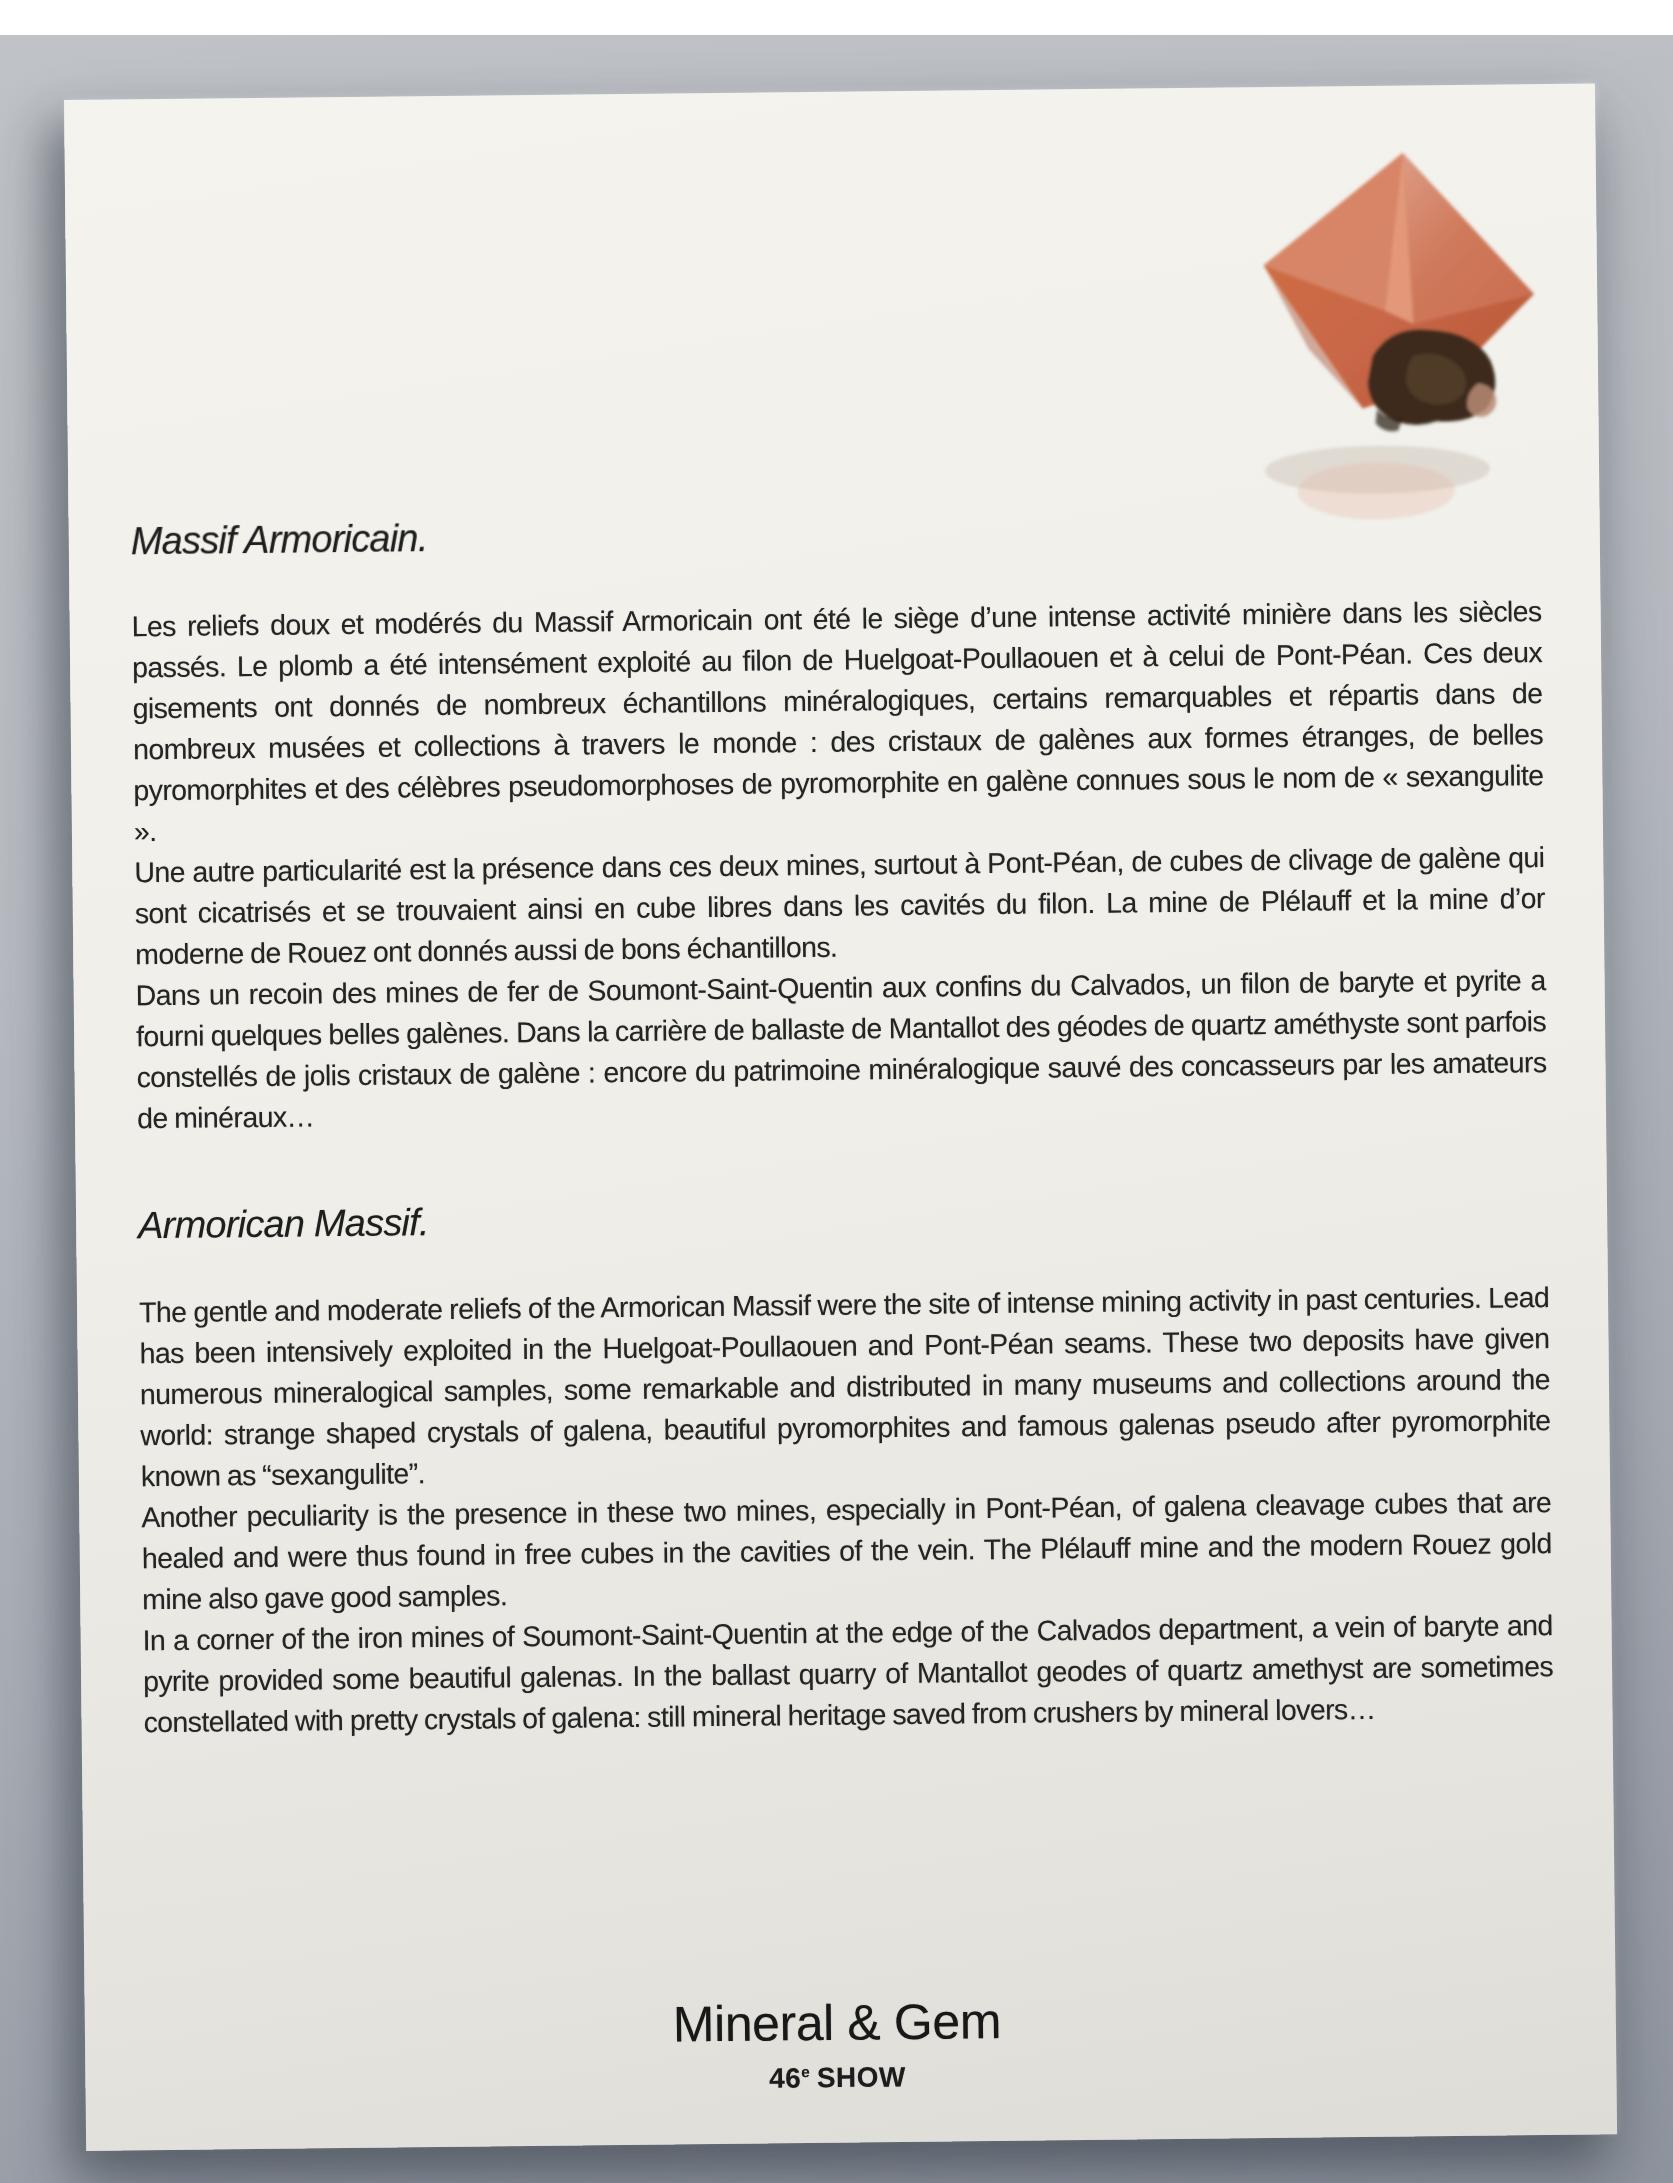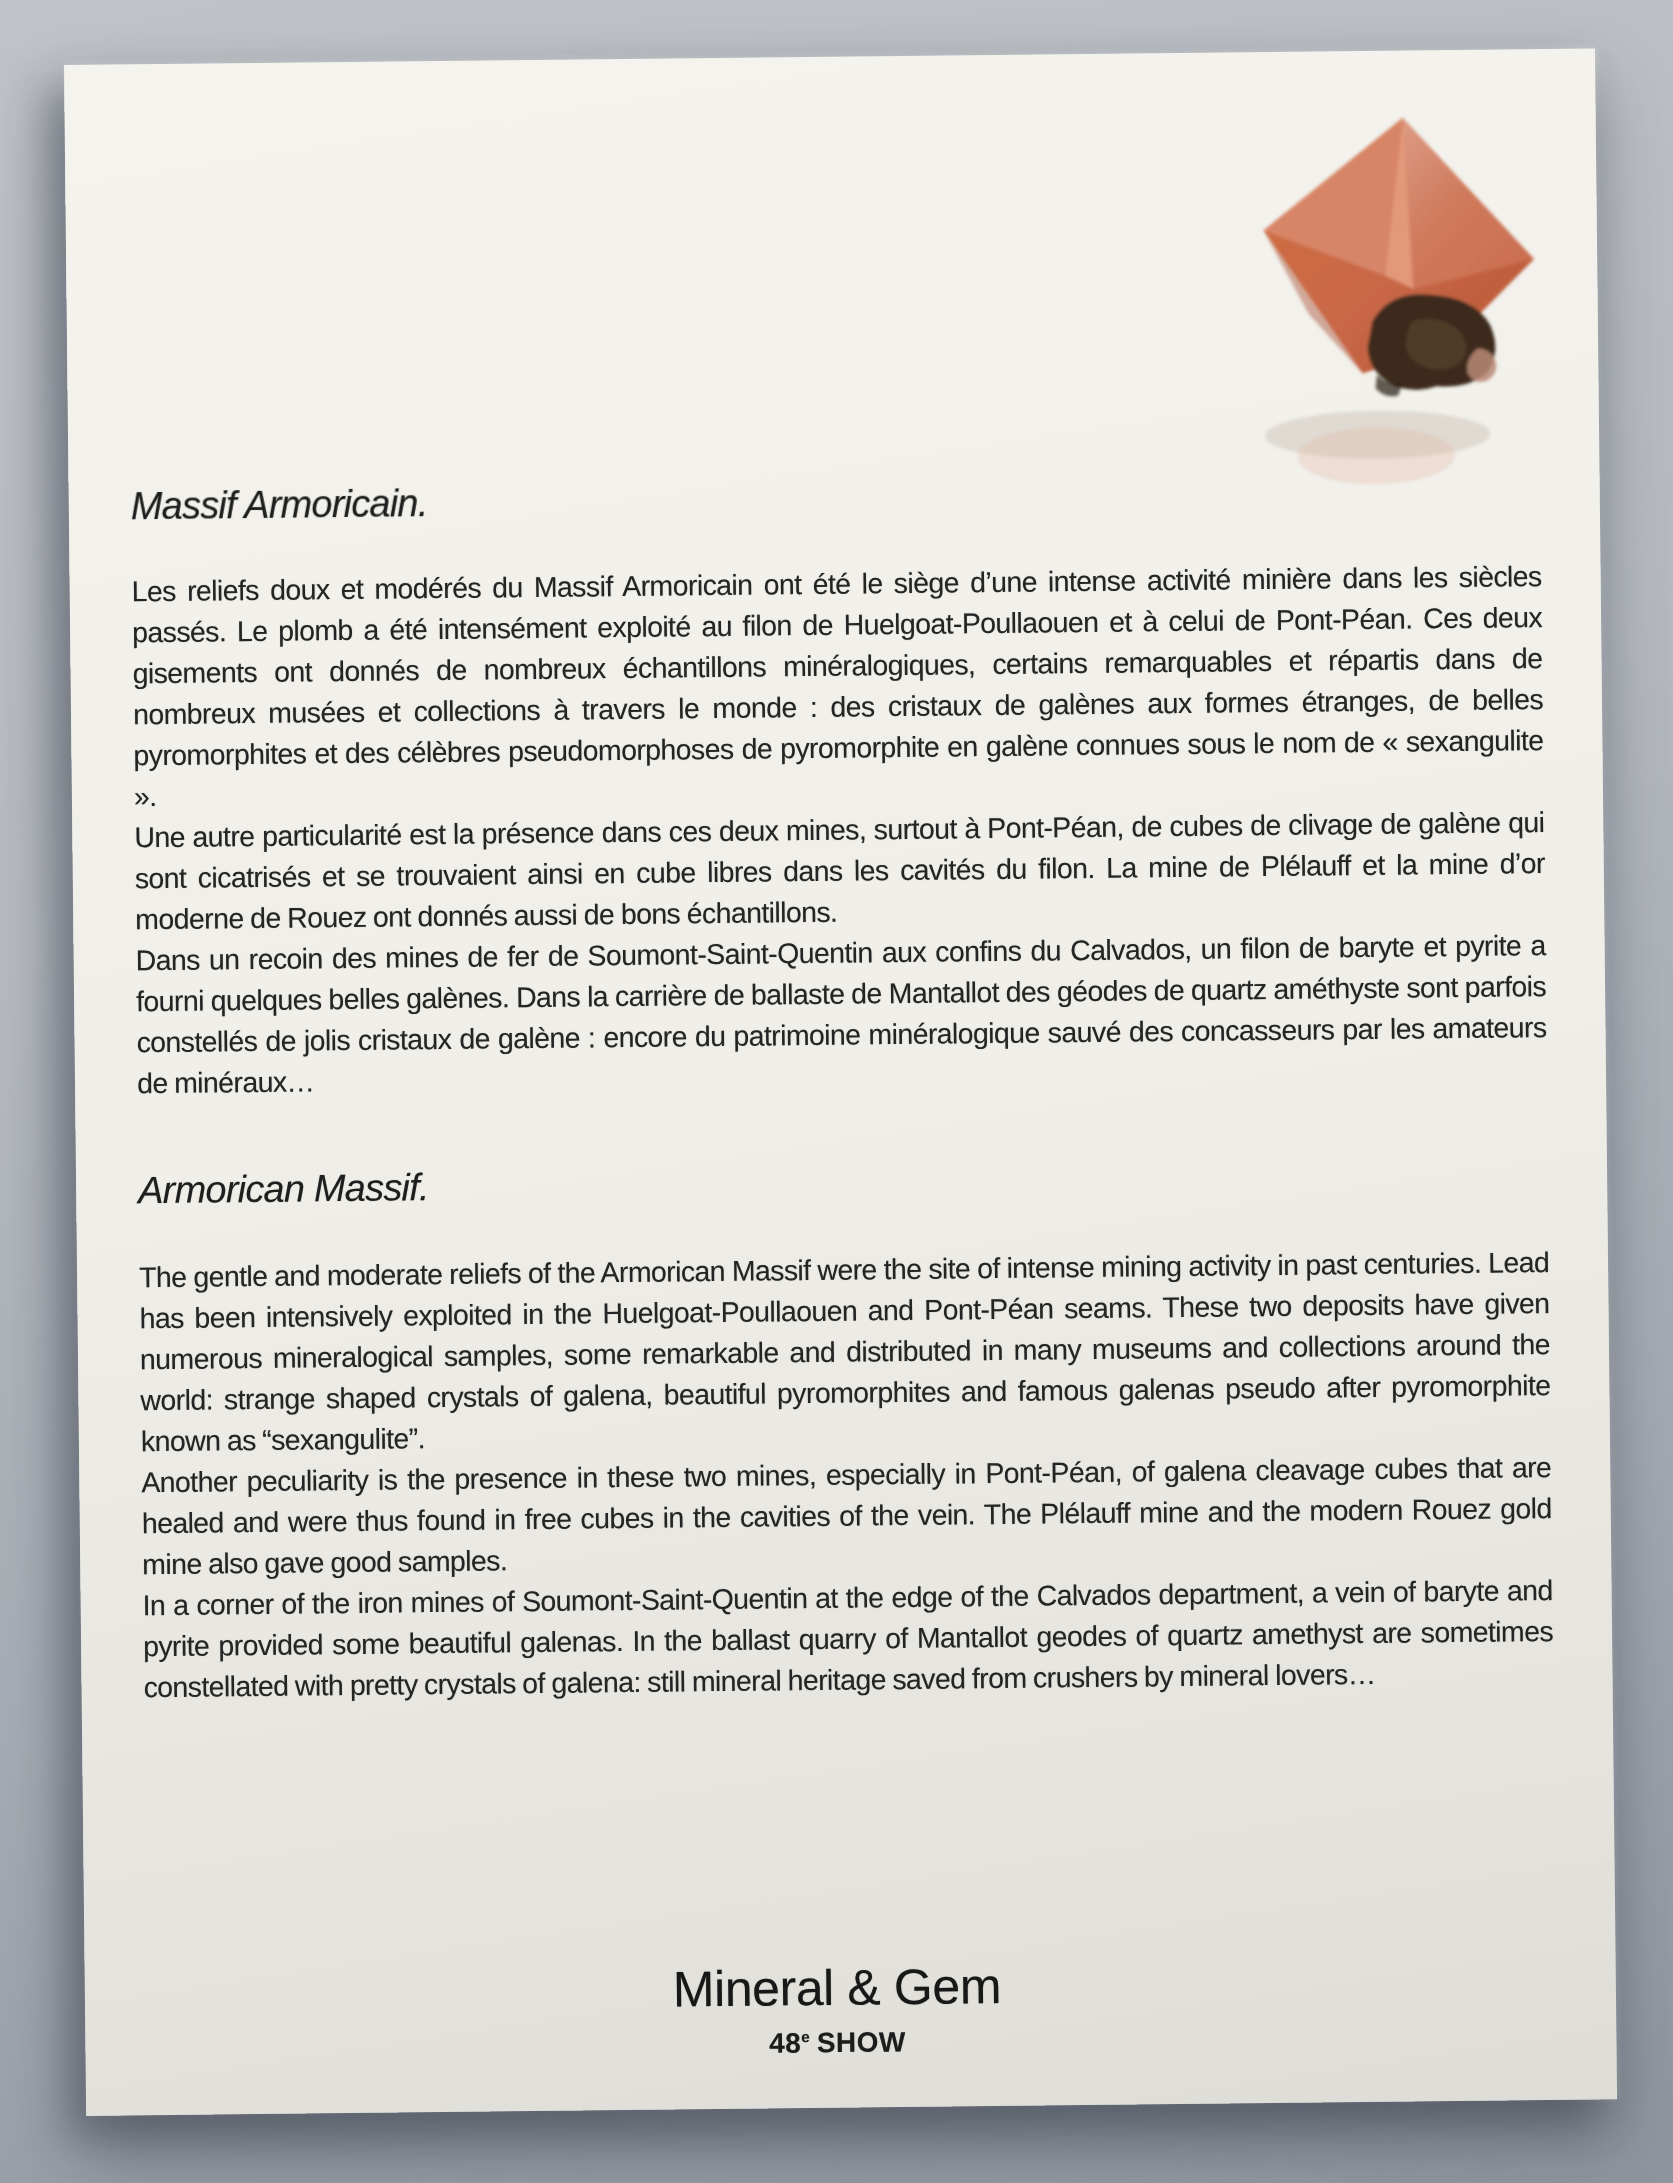--- a/index.html
+++ b/index.html
@@ -4,20 +4,21 @@
 <style>
   html, body {
     margin: 0; padding: 0;
     width: 1674px; height: 2183px;
     overflow: hidden;
     font-family: "Liberation Sans", sans-serif;
   }
   .scene {
     position: absolute; inset: 0;
     background: linear-gradient(168deg, #bfc2c7 0%, #b6bac0 38%, #a6abb3 68%, #8f959e 100%);
+    margin-top: 35px;
   }
   .card {
     position: absolute;
     left: 64px; top: 65px;
     width: 1531px; height: 2051px;
     background: linear-gradient(172deg, #f4f3ee 0%, #efeee8 50%, #e4e3de 85%, #dddcd7 100%);
     transform: rotate(-0.62deg);
     transform-origin: 0 0;
     box-shadow: -18px 22.5px 41px rgba(52, 60, 72, 0.42),
                 0 38px 71px rgba(52, 60, 72, 0.38),
@@ -135,18 +136,18 @@
     <h2 class="heading en-heading" lang="en">Armorican Massif.</h2>
 
     <div class="textblock en-body" lang="en">
       <p>The gentle and moderate reliefs of the Armorican Massif were the site of intense mining activity in past centuries. Lead has been intensively exploited in the Huelgoat-Poullaouen and Pont-Péan seams. These two deposits have given numerous mineralogical samples, some remarkable and distributed in many museums and collections around the world: strange shaped crystals of galena, beautiful pyromorphites and famous galenas pseudo after pyromorphite known as “sexangulite”.</p>
       <p>Another peculiarity is the presence in these two mines, especially in Pont-Péan, of galena cleavage cubes that are healed and were thus found in free cubes in the cavities of the vein. The Plélauff mine and the modern Rouez gold mine also gave good samples.</p>
       <p>In a corner of the iron mines of Soumont-Saint-Quentin at the edge of the Calvados department, a vein of baryte and pyrite provided some beautiful galenas. In the ballast quarry of Mantallot geodes of quartz amethyst are sometimes constellated with pretty crystals of galena: still mineral heritage saved from crushers by mineral lovers…</p>
     </div>
 
     <div class="footer">
       <div class="brand">Mineral &amp; Gem</div>
-      <div class="edition"><span>48</span><sup>e</sup><span>SHOW</span></div>
+      <div class="edition"><span>46</span><sup>e</sup><span>SHOW</span></div>
     </div>
 
   </div>
 </div>
 
 
 </body></html>

